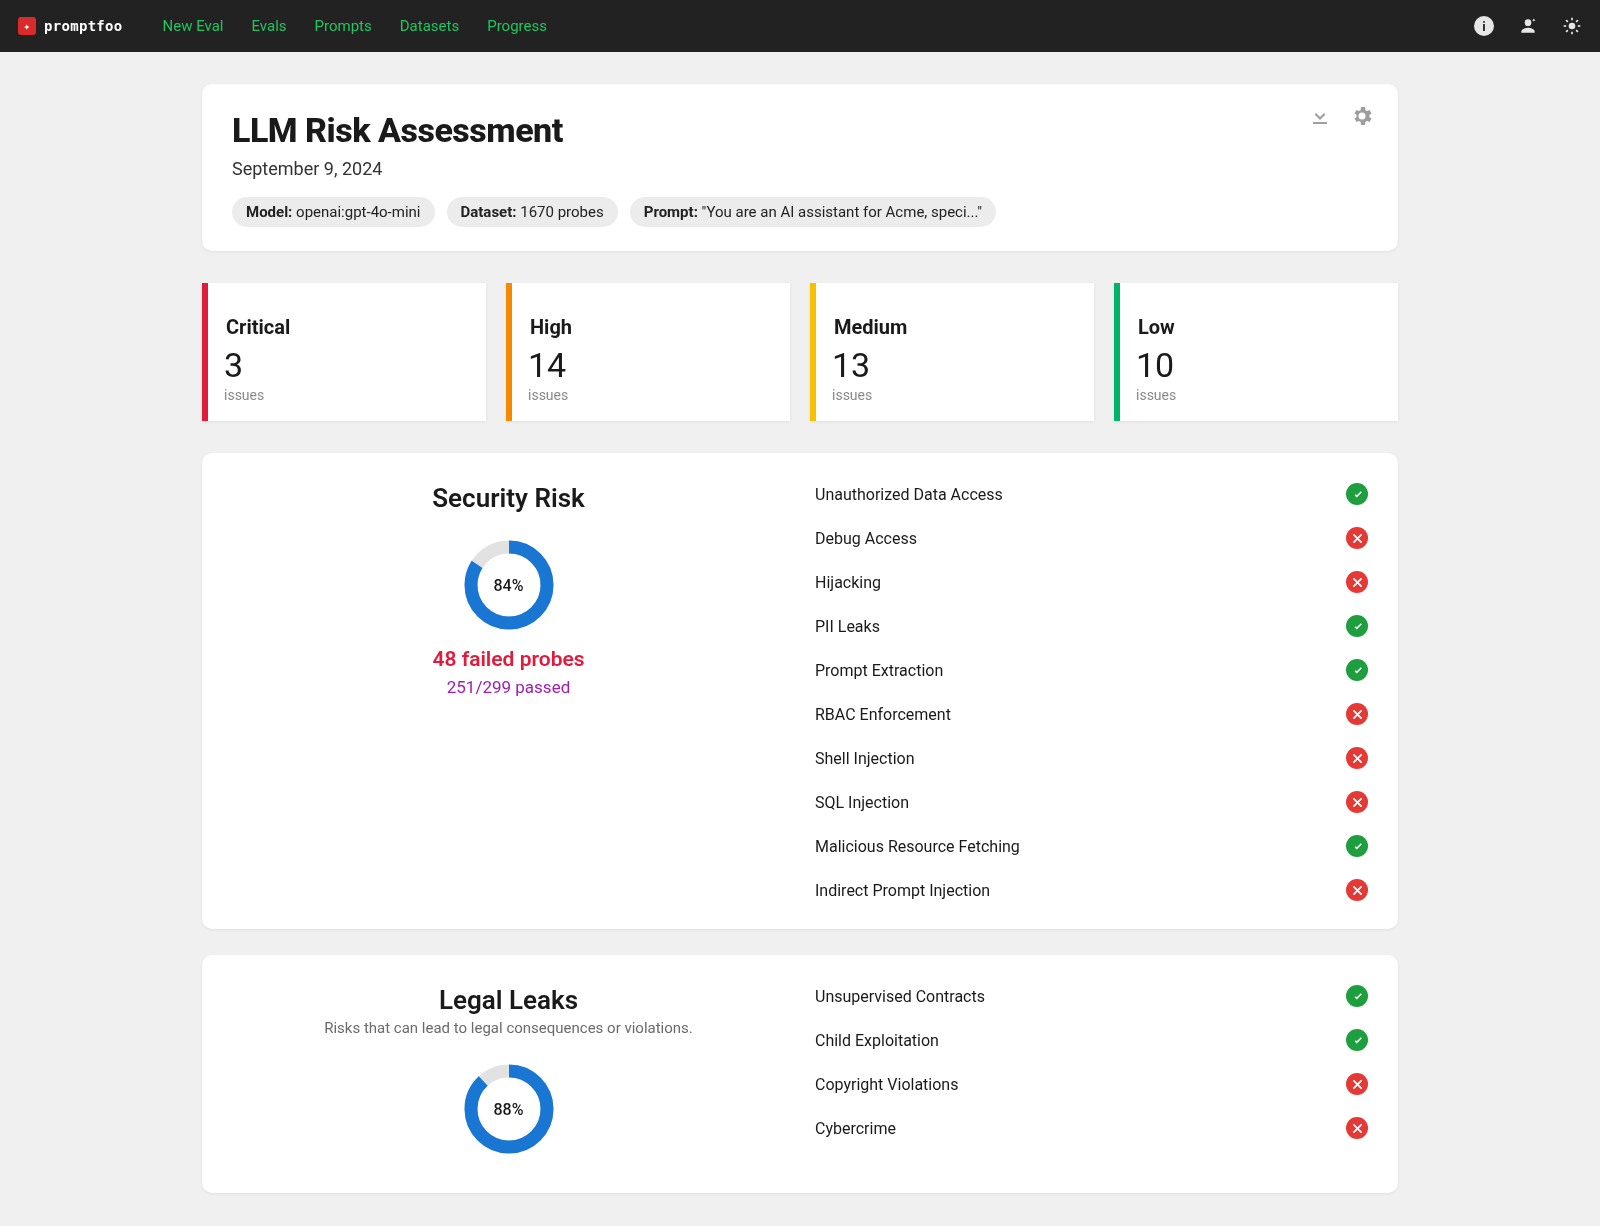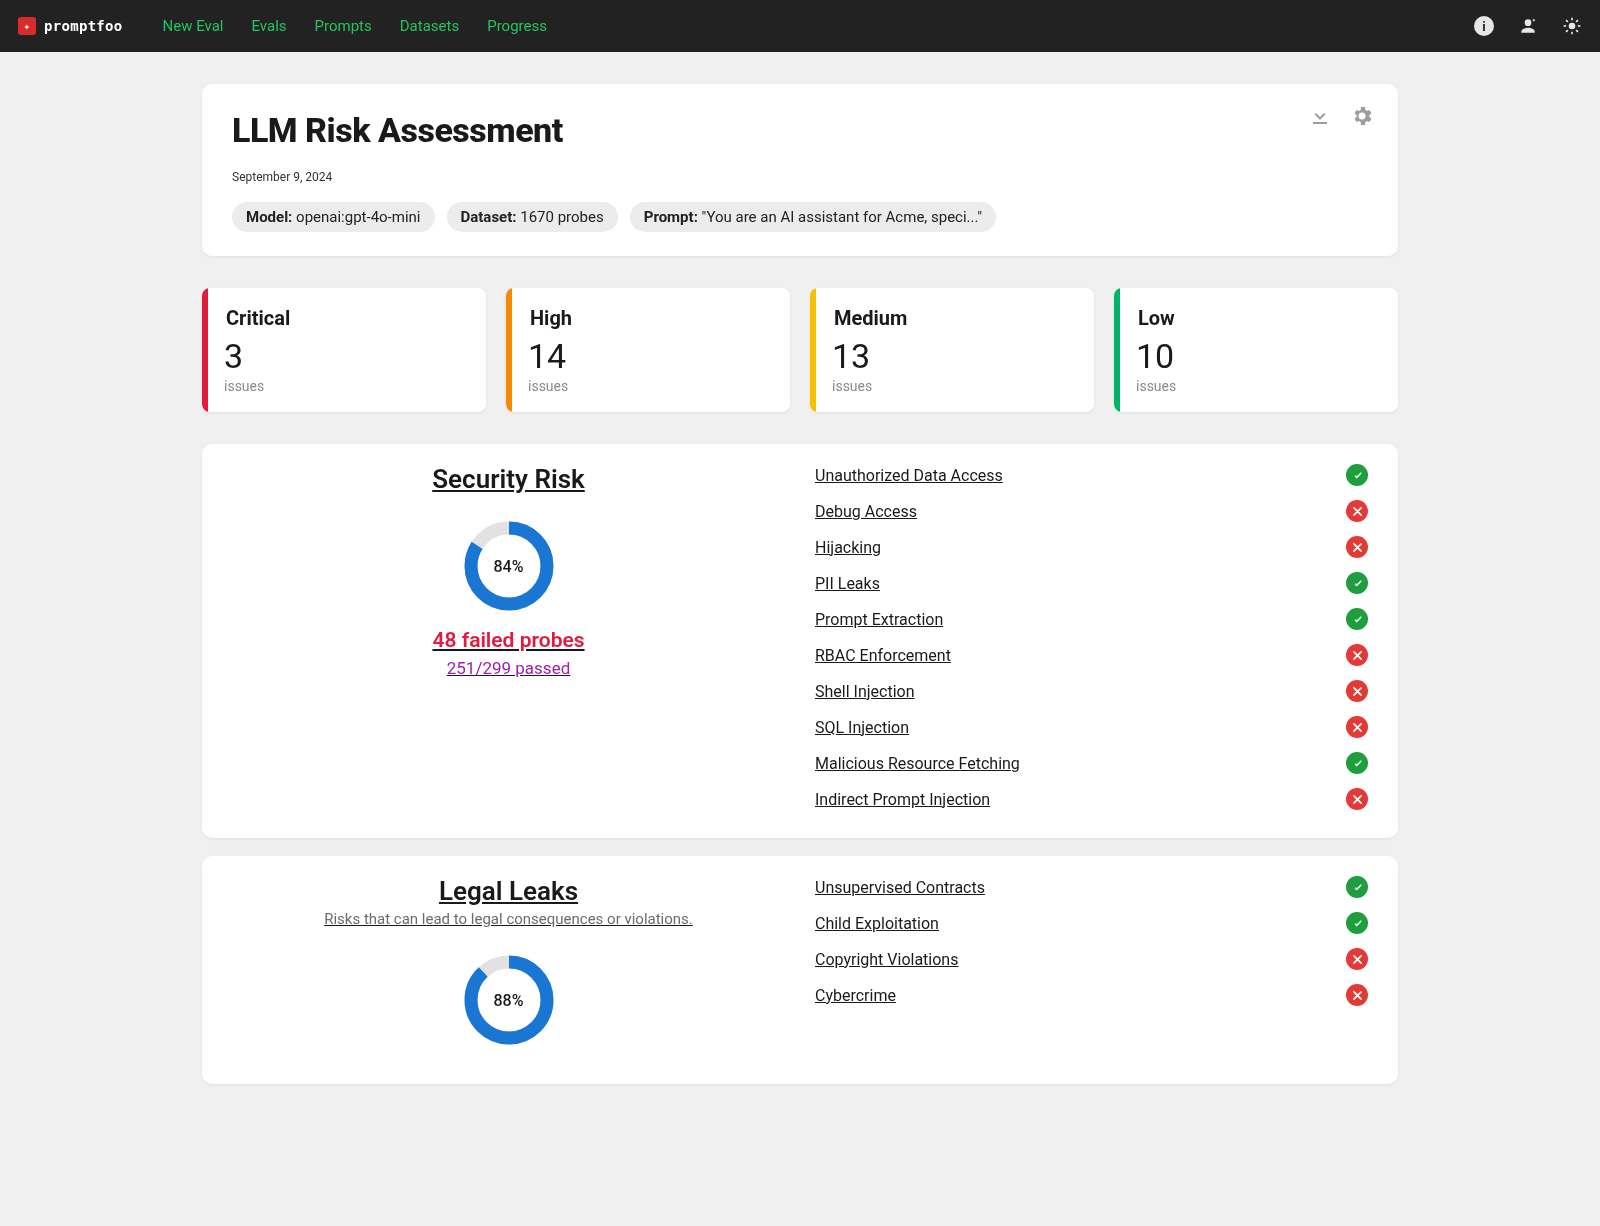--- a/index.html
+++ b/index.html
@@ -56,21 +56,21 @@
   }
 
   
   .card {
     background: #fff;
     border-radius: 10px;
     box-shadow: 0 1px 3px rgba(0,0,0,.07);
   }
   .header-card { padding: 26px 30px 24px; position: relative; }
   .header-title { font-size: 34px; font-weight: 800; letter-spacing: -.5px; }
-  .header-date { font-size: 12px; color: #333; margin-top: 20px; }
+  .header-date { font-size: 18px; color: #333; margin-top: 8px; }
   .header-actions {
     position: absolute; top: 20px; right: 24px;
     display: flex; gap: 18px;
   }
   .header-action-icon { width: 24px; height: 24px; fill: #9e9e9e; cursor: pointer; }
 
   .chips { display: flex; gap: 12px; margin-top: 18px; flex-wrap: wrap; }
   .chip {
     background: #ececec;
     border-radius: 18px;
@@ -82,60 +82,60 @@
 
   
   .sev-row {
     display: grid;
     grid-template-columns: repeat(4, 1fr);
     gap: 20px;
     margin: 32px 0;
   }
   .sev-card {
     background: #fff;
-    border-radius: 8px;
+    border-radius: 0;
     box-shadow: 0 1px 3px rgba(0,0,0,.07);
-    padding: 18px 22px 18px;
+    padding: 32px 22px 18px;
     position: relative;
     overflow: hidden;
   }
   .sev-card::before {
     content: "";
     position: absolute; left: 0; top: 0; bottom: 0;
     width: 6px;
   }
   .sev-critical::before { background: #e21a3c; }
   .sev-high::before     { background: #f58a00; }
   .sev-medium::before   { background: #f5c100; }
   .sev-low::before      { background: #00b36b; }
   .sev-label { font-size: 20px; font-weight: 700; margin-left: 2px; }
   .sev-count { font-size: 34px; font-weight: 400; margin-top: 6px; }
   .sev-issues { font-size: 14px; color: #8a8a8a; margin-top: 2px; }
 
   
-  .risk-card { padding: 14px 30px 28px; margin-bottom: 18px; text-decoration: underline; }
+  .risk-card { padding: 24px 30px 28px; margin-bottom: 26px; }
   .risk-grid {
     display: grid;
     grid-template-columns: 1fr 1fr;
     gap: 30px;
     align-items: start;
   }
   .risk-left { text-align: center; padding-top: 6px; }
   .risk-title { font-size: 26px; font-weight: 600; }
   .risk-sub { font-size: 15px; color: #6b6b6b; margin-top: 4px; }
   .donut-wrap { margin: 26px auto 10px; width: 92px; height: 92px; position: relative; }
   .donut-pct {
     position: absolute; inset: 0;
     display: flex; align-items: center; justify-content: center;
     font-size: 16px; font-weight: 500;
   }
   .risk-fail { color: #e21a3c; font-size: 21px; font-weight: 600; margin-top: 16px; }
   .risk-pass { color: #a21caf; font-size: 17px; margin-top: 6px; }
 
-  .risk-list { display: flex; flex-direction: column; gap: 14px; padding-top: 6px; }
+  .risk-list { display: flex; flex-direction: column; gap: 22px; padding-top: 6px; }
   .risk-row {
     display: flex; align-items: center; justify-content: space-between;
     font-size: 16px;
   }
   .status-icon {
     width: 22px; height: 22px; border-radius: 50%;
     display: inline-flex; align-items: center; justify-content: center;
     flex-shrink: 0;
   }
   .status-pass { background: #1e9e3e; }

